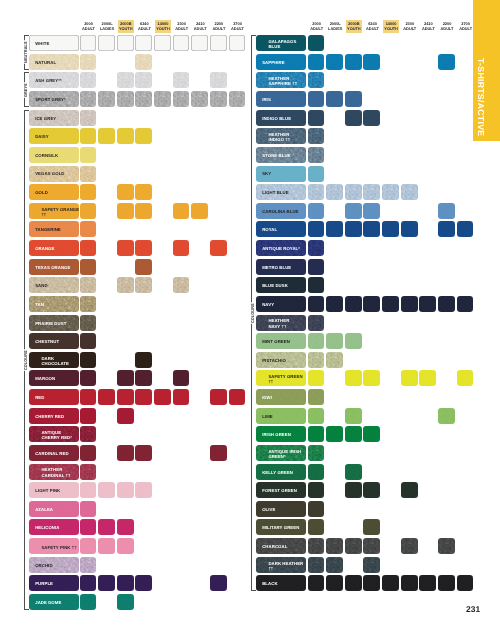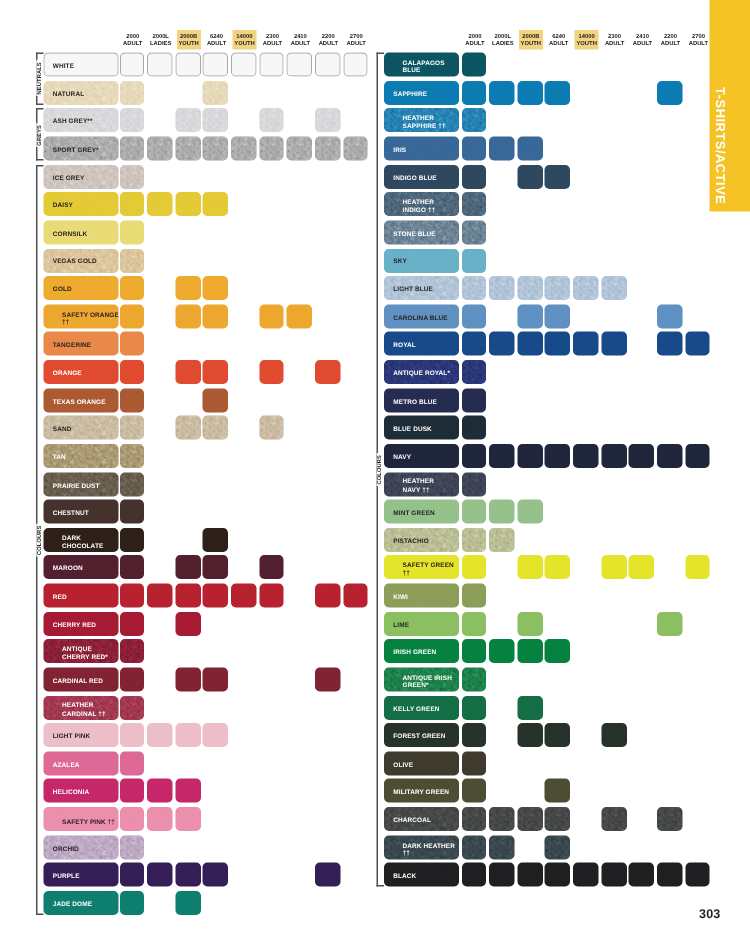--- a/index.html
+++ b/index.html
@@ -47,21 +47,21 @@
           <feFuncB type="linear" slope="2.0" intercept="-0.5"></feFuncB>
         </feComponentTransfer>
   </filter>
 </defs>
   </svg>
 
 <div class="page">
   <div class="tab">
     <div class="tab-label">T-SHIRTS/ACTIVE</div>
   </div>
-  <div class="pageno">303</div>
+  <div class="pageno">231</div>
 
   <div class="table" id="left-table">
       <div class="hdr-cell" style="left: 79.5px; top: 19.9px;"><span class="wrap"><span class="s">2000</span><span class="f">ADULT</span></span></div>
       <div class="hdr-cell" style="left: 98.125px; top: 19.9px;"><span class="wrap"><span class="s">2000L</span><span class="f">LADIES</span></span></div>
       <div class="hdr-cell hl" style="left: 116.75px; top: 19.9px;"><span class="wrap"><span class="s">2000B</span><span class="f">YOUTH</span></span></div>
       <div class="hdr-cell" style="left: 135.375px; top: 19.9px;"><span class="wrap"><span class="s">6240</span><span class="f">ADULT</span></span></div>
       <div class="hdr-cell hl" style="left: 154px; top: 19.9px;"><span class="wrap"><span class="s">14000</span><span class="f">YOUTH</span></span></div>
       <div class="hdr-cell" style="left: 172.625px; top: 19.9px;"><span class="wrap"><span class="s">2300</span><span class="f">ADULT</span></span></div>
       <div class="hdr-cell" style="left: 191.25px; top: 19.9px;"><span class="wrap"><span class="s">2410</span><span class="f">ADULT</span></span></div>
       <div class="hdr-cell" style="left: 209.875px; top: 19.9px;"><span class="wrap"><span class="s">2200</span><span class="f">ADULT</span></span></div>

